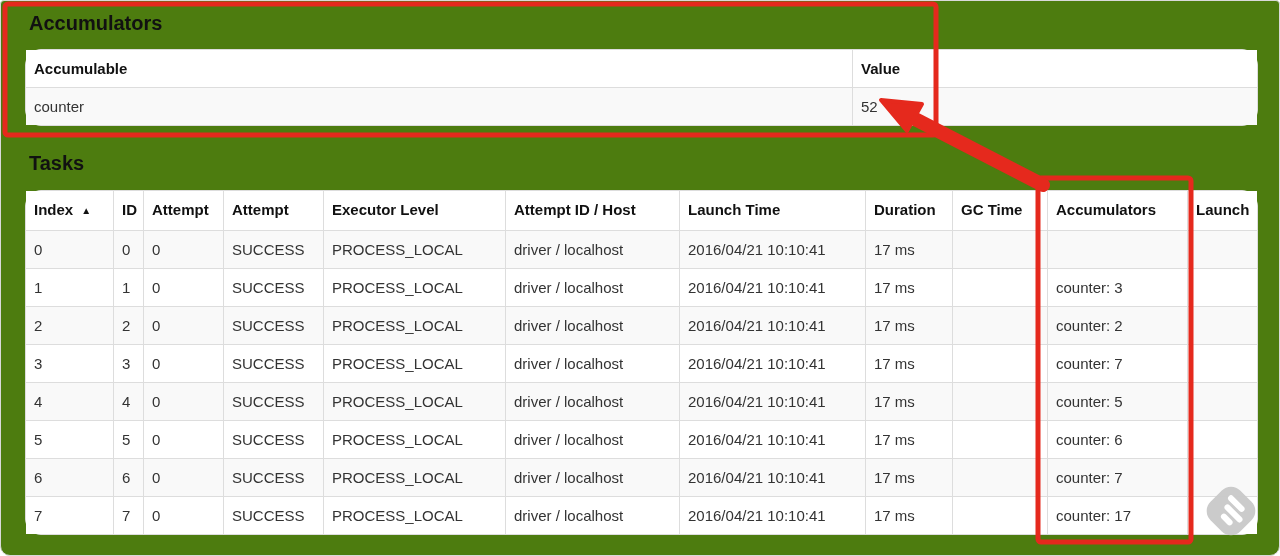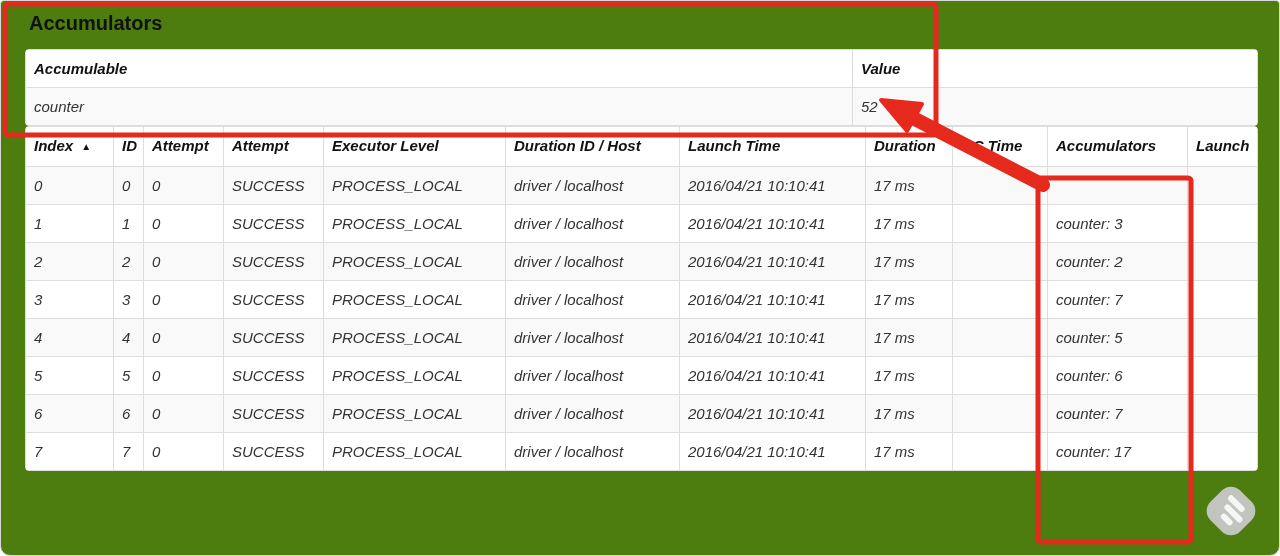--- a/index.html
+++ b/index.html
@@ -27,23 +27,22 @@
   }
   .title-accumulators { padding-top: 2px; margin-bottom: 14px !important; }
   .title-tasks { margin-top: 25px !important; margin-bottom: 15px !important; }
 
   table.ui-table {
     border-collapse: separate;
     border-spacing: 0;
     width: 1231px;
     table-layout: fixed;
     border: 1px solid #ddd;
-    border-radius: 4px;
+    border-radius: 16px;
     background: #fff;
-    font-style: italic;
   }
   table.ui-table th, table.ui-table td {
     font-size: 15px;
     line-height: 21px;
     padding: 8px 8px;
     text-align: left;
     vertical-align: top;
     border-left: 1px solid #ddd;
     border-top: 1px solid #ddd;
     white-space: nowrap;
@@ -92,20 +91,21 @@
         </tr>
       </thead>
     <tbody>
         <tr>
           <td>counter</td>
           <td>52</td>
         </tr>
       </tbody>
   </table>
 
+  <h4 class="section-title title-tasks">Tasks</h4>
 
   <table class="ui-table">
     <colgroup>
       <col style="width:87px">
         <col style="width:30px">
         <col style="width:80px">
       <col style="width:100px">
         <col style="width:182px">
         <col style="width:174px">
       <col style="width:186px">
@@ -114,21 +114,21 @@
       <col style="width:140px">
         <col style="width:70px">
     </colgroup>
     <thead>
         <tr>
           <th>Index<span class="sort-icon">▲</span></th>
           <th>ID</th>
           <th>Attempt</th>
           <th>Attempt</th>
           <th>Executor Level</th>
-          <th>Duration ID / Host</th>
+          <th>Attempt ID / Host</th>
           <th>Launch Time</th>
           <th>Duration</th>
           <th>GC Time</th>
           <th>Accumulators</th>
           <th>Launch</th>
         </tr>
       </thead>
     <tbody>
         <tr>
           <td>0</td>

